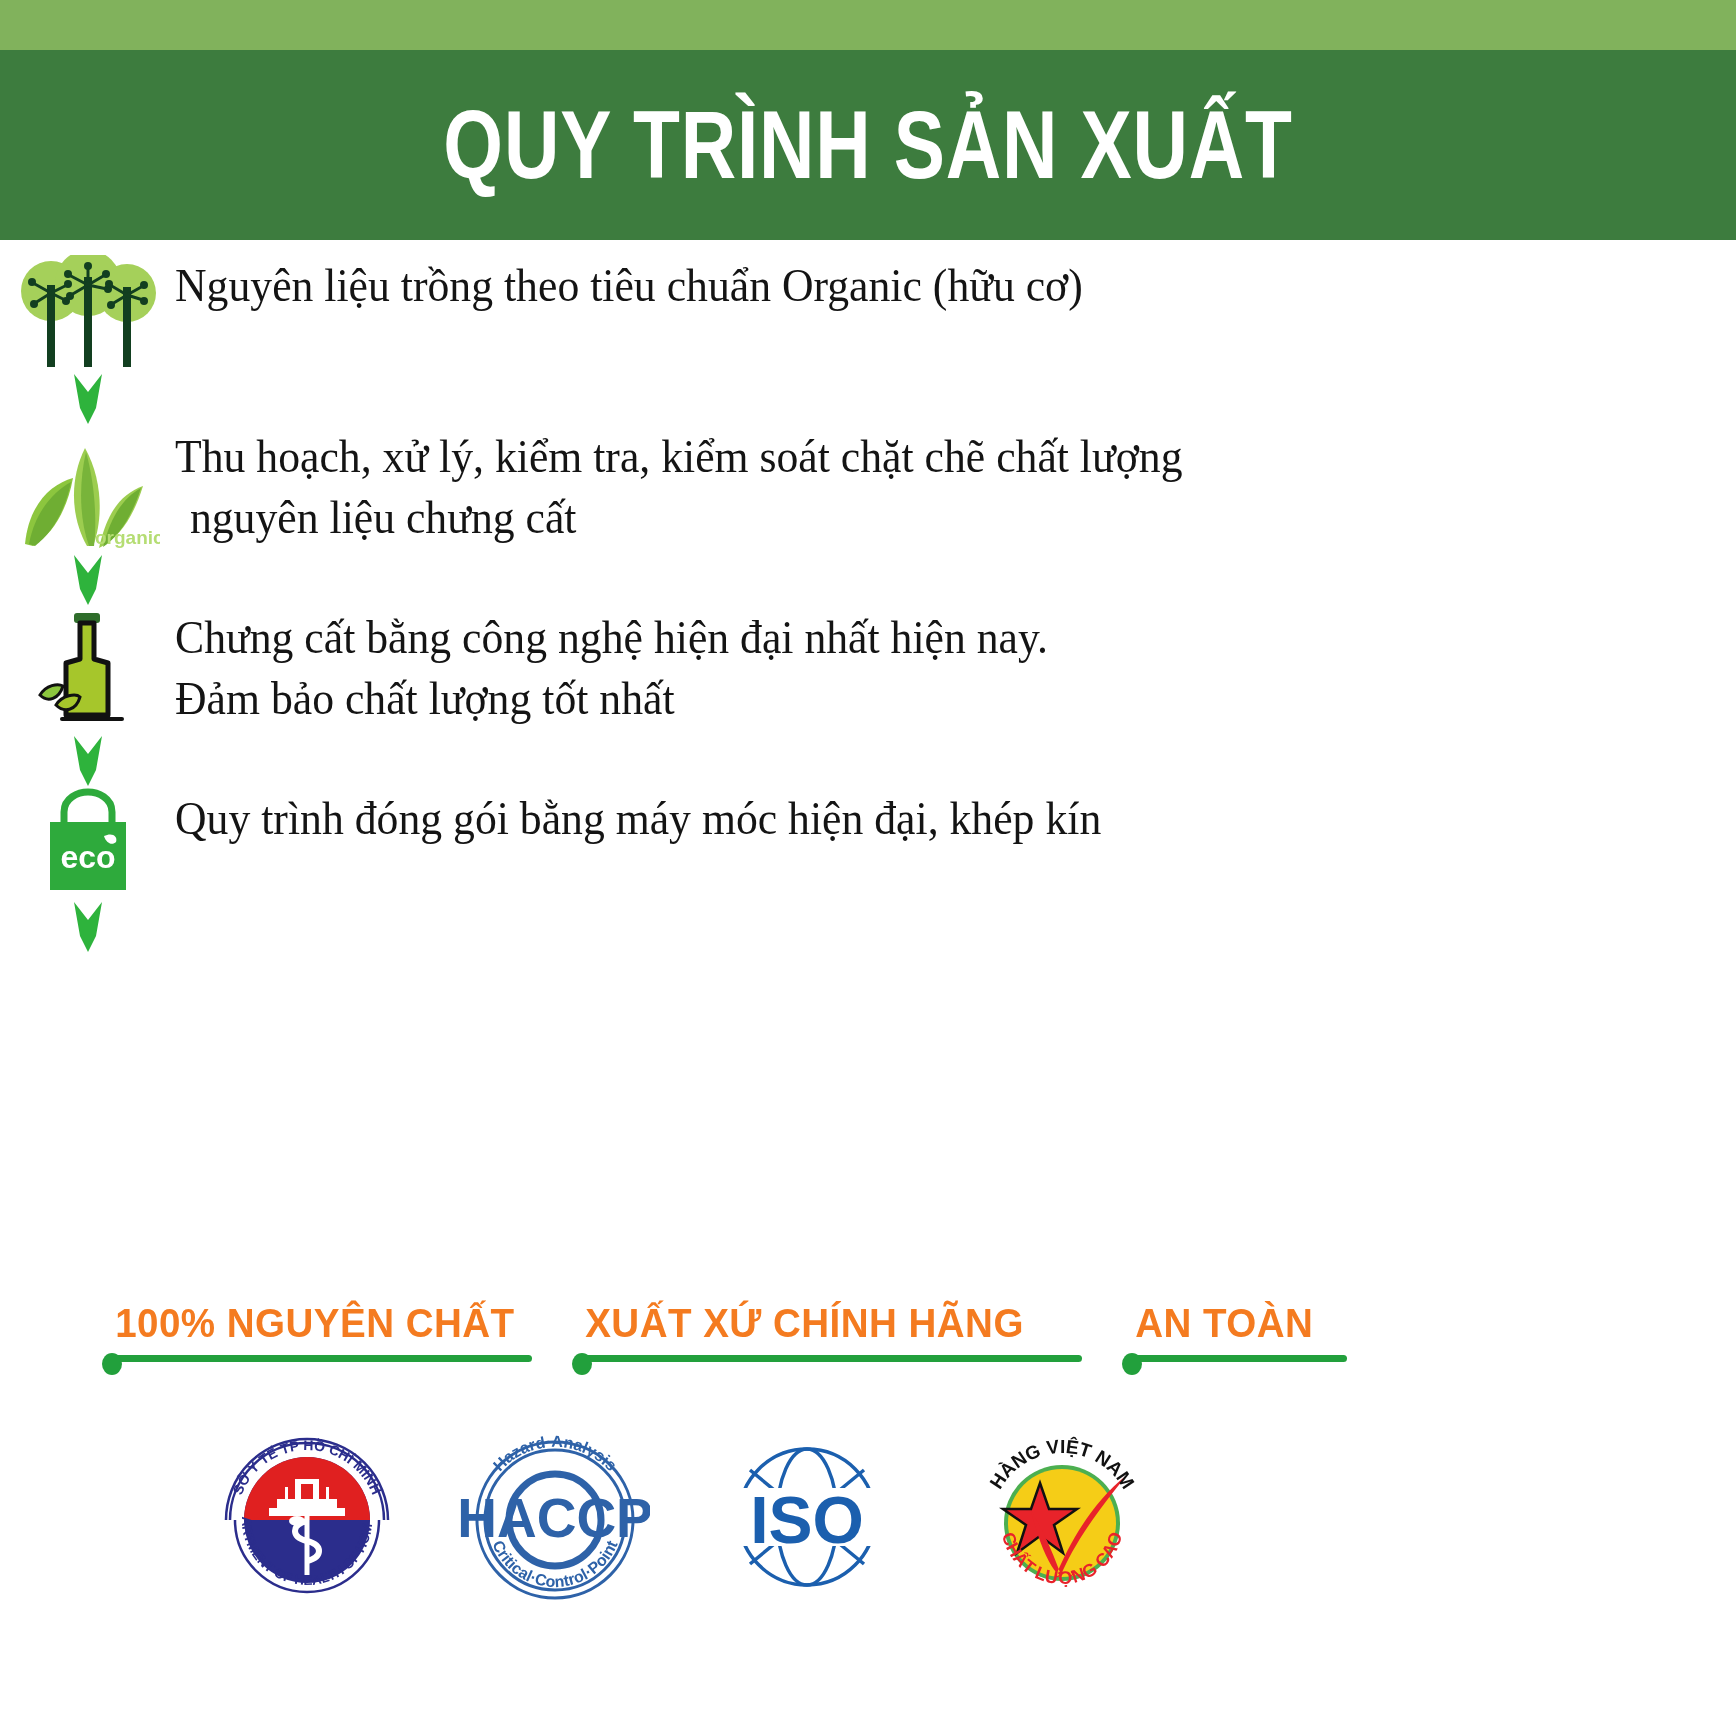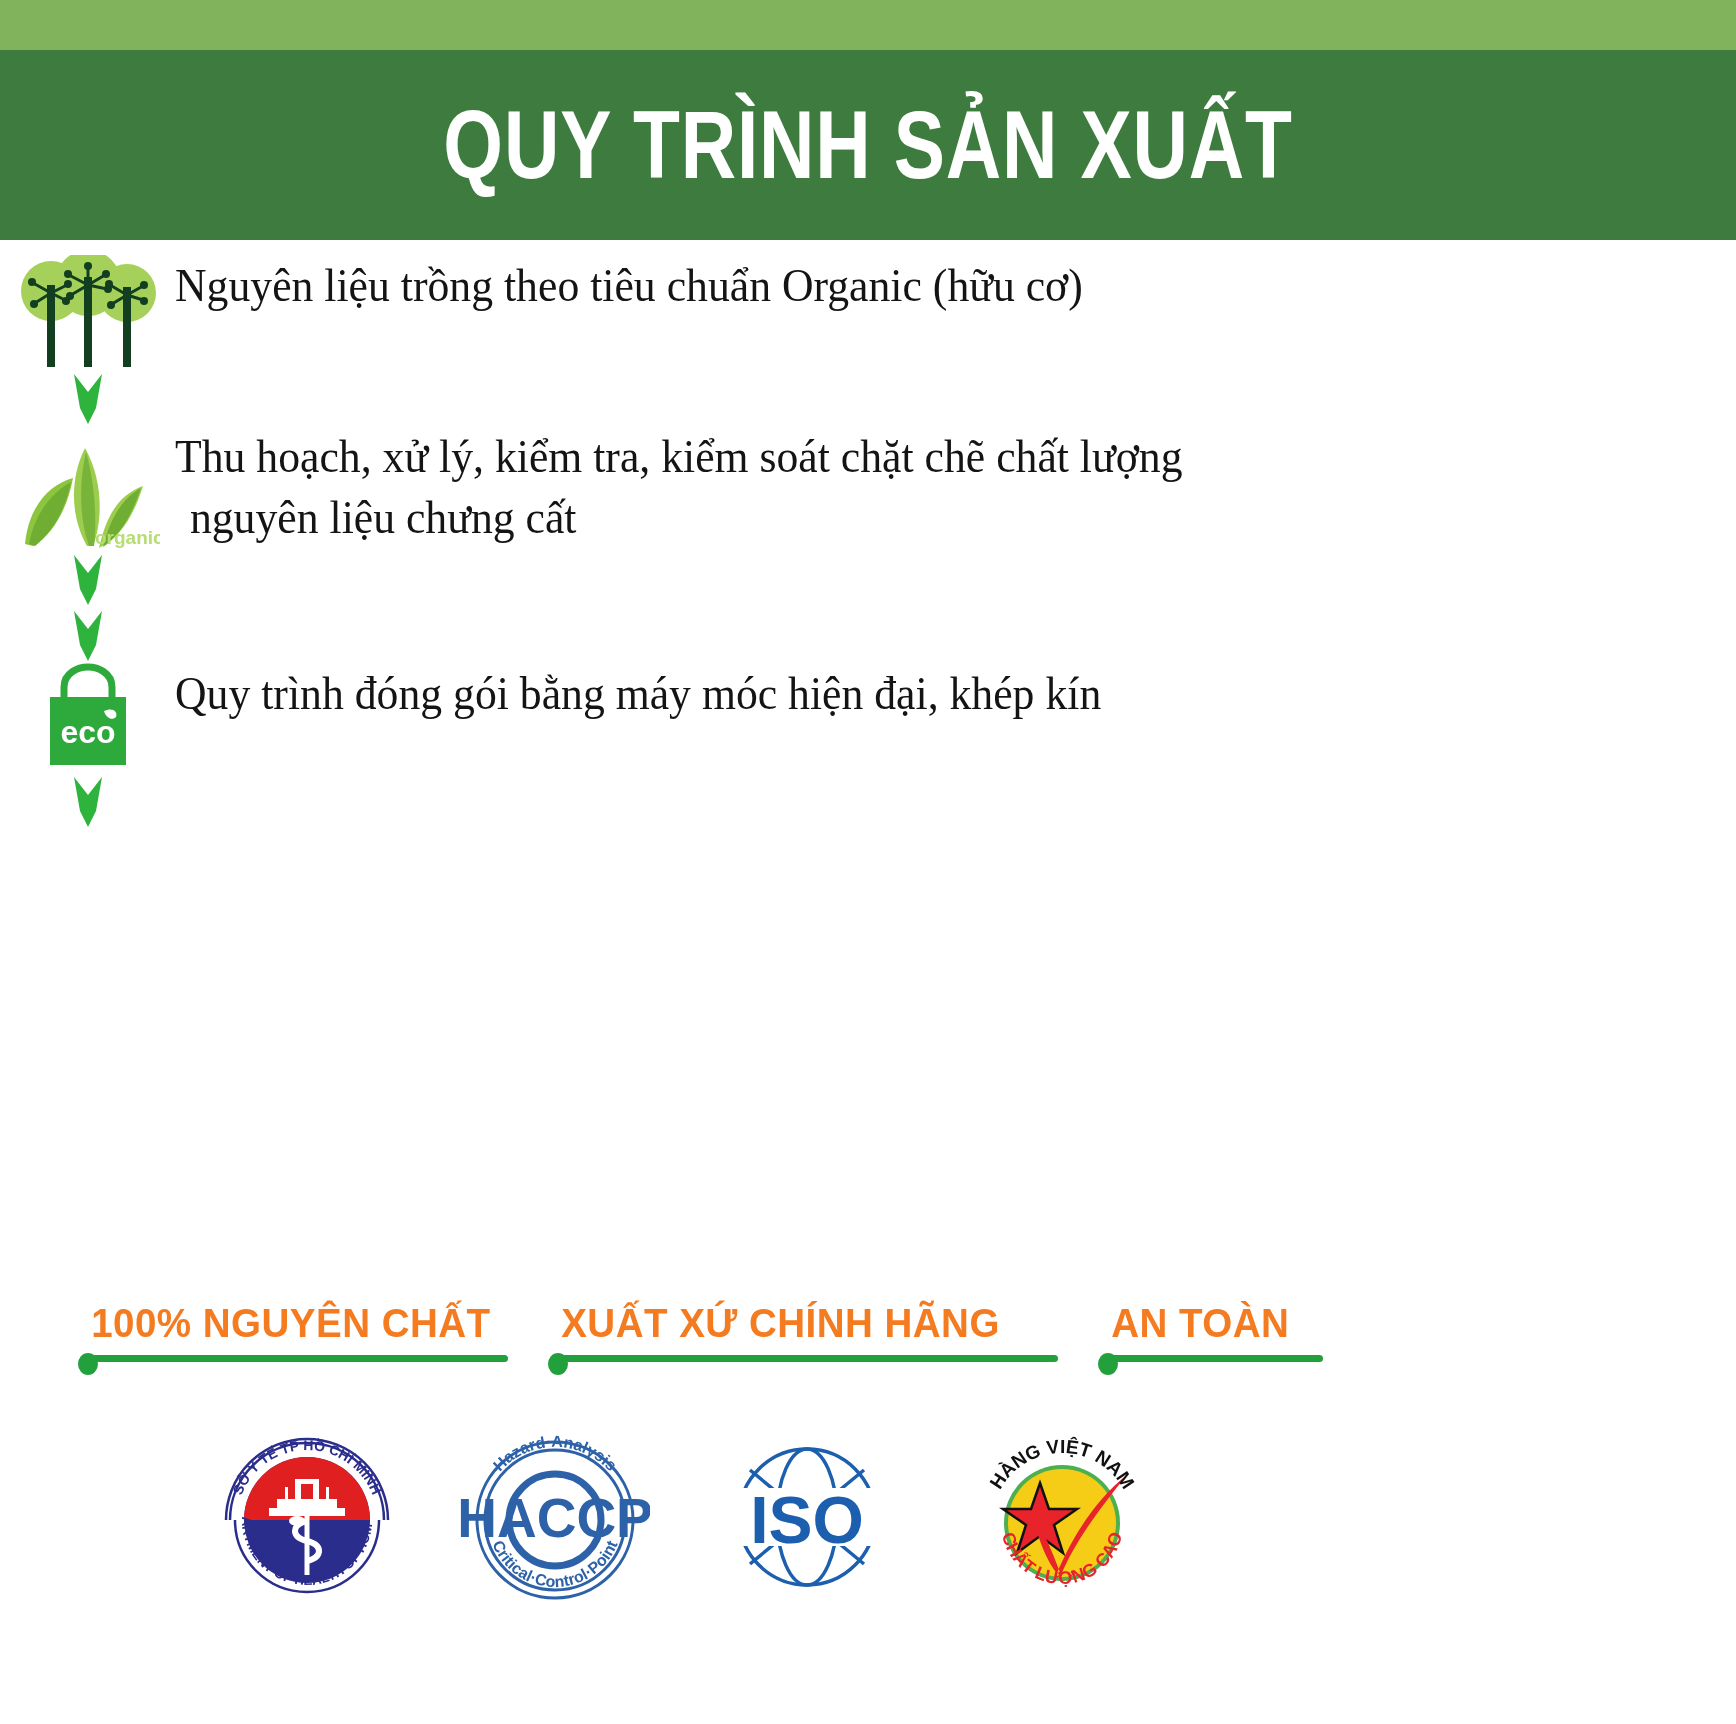--- a/index.html
+++ b/index.html
@@ -64,21 +64,21 @@
     width:175px;min-width:175px;
     display:flex;justify-content:center;align-items:center;
     height:56px;
   }
 
   
   .badges{
     position:absolute;left:0;top:1300px;width:1736px;
     display:flex;
     align-items:flex-end;
-    padding-left:78px;
+    padding-left:102px;
     box-sizing:border-box;
   }
   .badge{
     position:relative;
     margin-right:40px;
   }
   .badge-label{
     font-family:"Liberation Sans",sans-serif;
     font-weight:700;
     font-size:41px;
@@ -185,20 +185,35 @@
   </div>
 
   <div class="step">
     <div class="arrow-wrap">
       <svg width="40" height="56" viewBox="0 0 40 56">
         <path d="M6 4 L20 22 L34 4 L28 38 L20 54 L12 38 Z" fill="#2eb33c"></path>
       </svg>
     </div>
   </div>
 
+  <div class="step">
+    <div class="step-icon">
+      <svg width="140" height="125" viewBox="0 0 140 125">
+        <rect x="56" y="6" width="26" height="10" rx="3" fill="#2f6d2b"></rect>
+        <path d="M62 16 L76 16 L76 52 L90 56 L90 108 L48 108 L48 56 L62 52 Z" fill="#a6c62b" stroke="#111111" stroke-width="5" stroke-linejoin="round"></path>
+        <path d="M44 112 L104 112" stroke="#111111" stroke-width="4" stroke-linecap="round"></path>
+        <path d="M22 88 C28 78 40 76 45 79 C41 92 30 96 22 88 Z" fill="#8cc63e" stroke="#111111" stroke-width="3"></path>
+        <path d="M38 98 C44 88 58 86 62 90 C58 104 46 106 38 98 Z" fill="#a6c62b" stroke="#111111" stroke-width="3"></path>
+      </svg>
+    </div>
+    <div class="step-text">
+      <span>Chưng cất bằng công nghệ hiện đại nhất hiện nay.</span>
+      <span class="l2" style="padding-left:0">Đảm bảo chất lượng tốt nhất</span>
+    </div>
+  </div>
 
   <div class="step">
     <div class="arrow-wrap">
       <svg width="40" height="56" viewBox="0 0 40 56">
         <path d="M6 4 L20 22 L34 4 L28 38 L20 54 L12 38 Z" fill="#2eb33c"></path>
       </svg>
     </div>
   </div>
 
   <div class="step">

